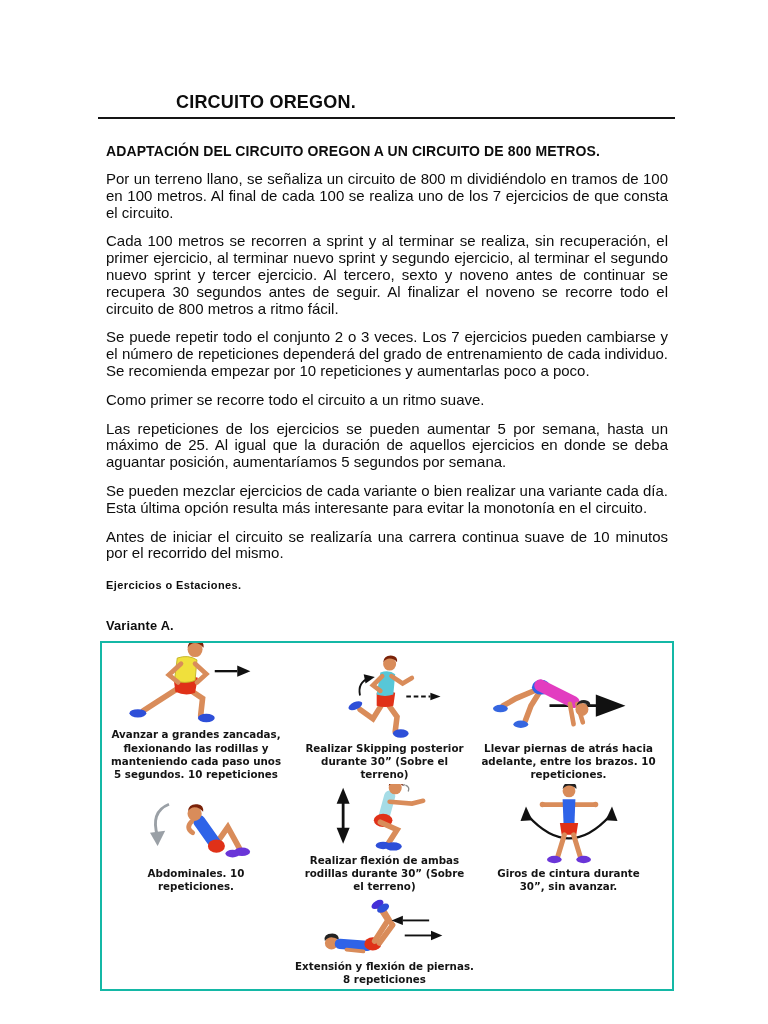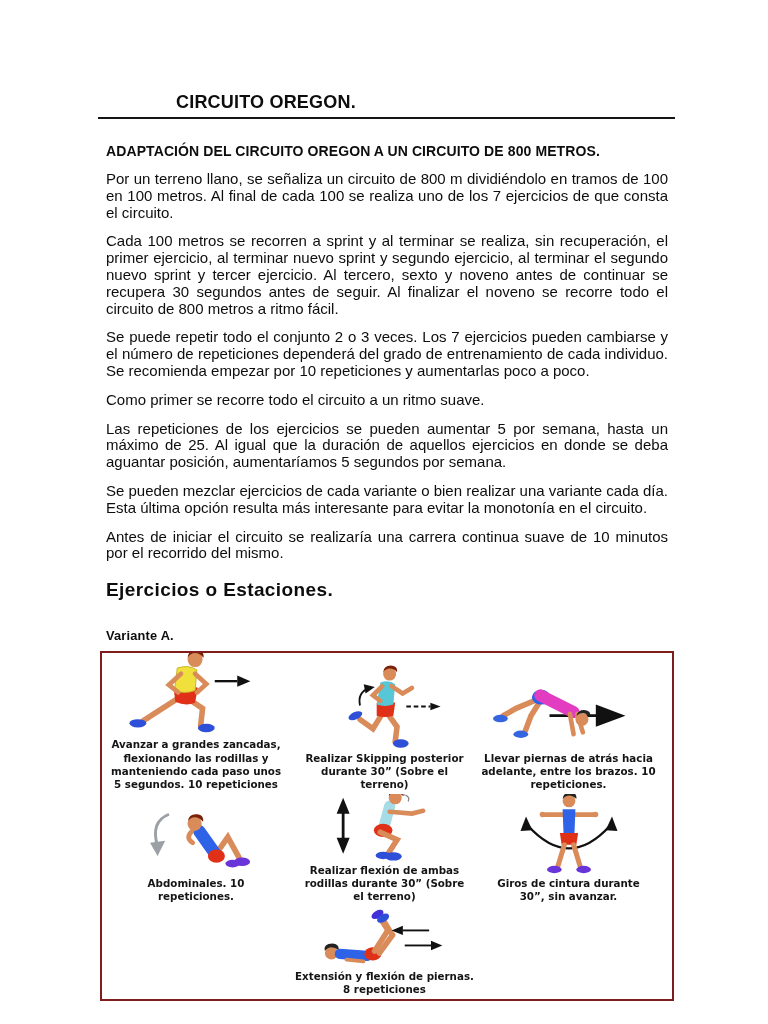--- a/index.html
+++ b/index.html
@@ -4,23 +4,23 @@
 <style>
   html,body{margin:0;padding:0;background:#ffffff;}
   body{width:768px;height:1024px;position:relative;overflow:hidden;
        font-family:"Liberation Sans",sans-serif;color:#0d0d0d;}
   .content{margin:0 100px 0 106px;}
   .doc-title{margin:92px 0 0 70px;font-size:18px;font-weight:bold;
              text-align:left;letter-spacing:.2px;}
   .title-rule{border:0;border-top:2px solid #151515;margin:4px -7px 0 -8px;}
   .adapt-heading{margin:24px 0 0 0;font-size:14px;font-weight:bold;letter-spacing:.1px;}
   .para{margin:12px 0 0 0;font-size:15px;line-height:16.8px;text-align:justify;}
-  .section-heading{margin:17px 0 0 0;font-size:19px;font-weight:bold;letter-spacing:.4px;}
+  .section-heading{margin:17px 0 0 0;font-size:11px;font-weight:bold;letter-spacing:.4px;}
   .variant-heading{margin:27px 0 0 0;font-size:12.8px;font-weight:bold;letter-spacing:.2px;}
-  .exercise-box{margin:8px -6px 0 -6px;border:2px solid #7f1d1d;
+  .exercise-box{margin:8px -6px 0 -6px;border:2px solid #14b8a6;
                 display:grid;grid-template-columns:188px 189px 179px;
                 grid-template-rows:141px 112px 93px;}
   .ex-cell{display:flex;flex-direction:column;align-items:center;
            justify-content:flex-end;padding-bottom:3px;overflow:hidden;}
   .ex-cell svg{flex:0 0 auto;margin-bottom:2px;}
   .caption{font-family:"DejaVu Sans",sans-serif;font-size:10.3px;font-weight:600;
            line-height:1.28;text-align:center;color:#141414;}
   .cap-1{max-width:176px;} .cap-2{max-width:172px;} .cap-3{max-width:176px;}
   .cap-4{max-width:170px;} .cap-5{max-width:168px;} .cap-6{max-width:150px;}
   .cap-7{max-width:190px;}

